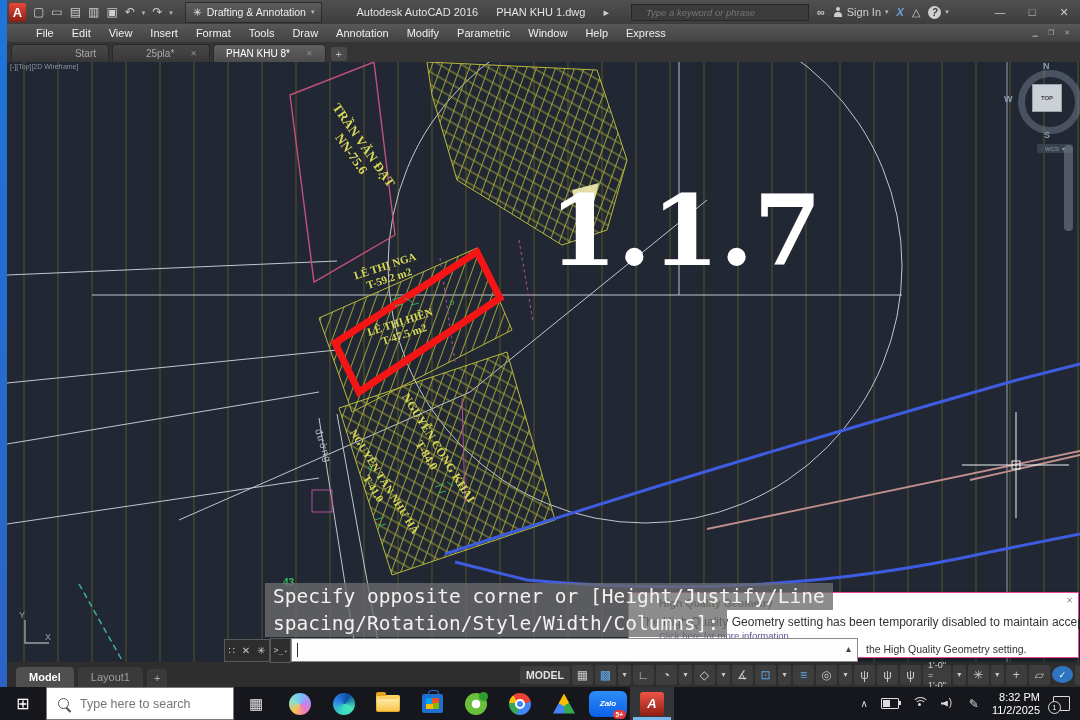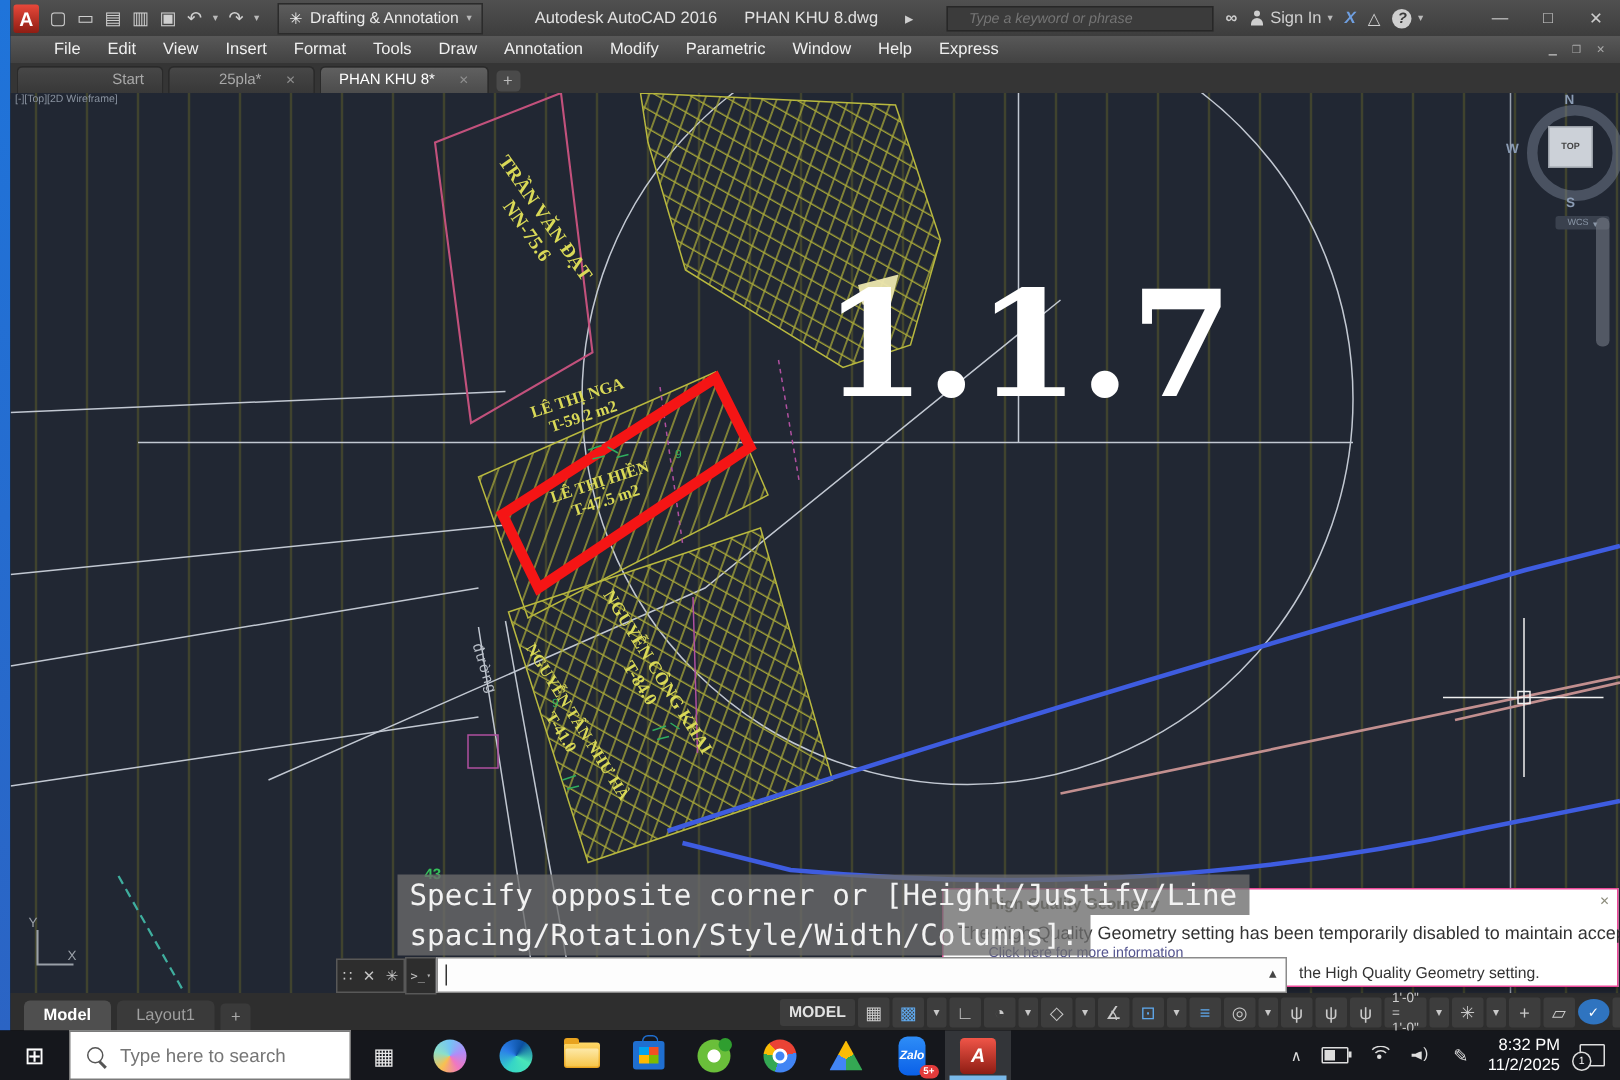--- a/index.html
+++ b/index.html
@@ -119,21 +119,21 @@
   .ic-store:before{content:"";position:absolute;left:6px;top:-4px;width:9px;height:5px;border:1.5px solid #1f6fd0;border-bottom:none;border-radius:4px 4px 0 0;}
   .ic-store:after{content:"";position:absolute;left:4px;top:4px;width:13px;height:11px;
       background:conic-gradient(#f25022 0 25%,#7fba00 0 50%,#ffb900 0 75%,#00a4ef 0);}
   .ic-green{background:radial-gradient(circle at 50% 50%,#fff 0 26%,#6abf3a 30% 100%);position:relative;}
   .ic-green:after{content:"";position:absolute;right:-1px;top:-1px;width:9px;height:9px;border-radius:50%;background:#2f9e2f;}
   .ic-chrome{background:conic-gradient(from -40deg,#ea4335 0 33%,#4285f4 0 66%,#34a853 0 88%,#fbbc05 0);position:relative;}
   .ic-chrome:after{content:"";position:absolute;left:6px;top:6px;width:10px;height:10px;border-radius:50%;
                    background:#4285f4;border:2px solid #fff;box-sizing:border-box;}
   .ic-drive{width:22px;height:20px;clip-path:polygon(50% 0,100% 100%,0 100%);
             background:conic-gradient(from 180deg at 50% 60%,#4285f4 0 33%,#fbbc04 0 66%,#34a853 0);}
-  .ic-zalo{width:18px;height:26px;border-radius:6px;background:linear-gradient(#2e8df7,#0a60e8);color:#fff;
+  .ic-zalo{width:38px;height:26px;border-radius:6px;background:linear-gradient(#2e8df7,#0a60e8);color:#fff;
            font-size:8px;font-weight:bold;font-style:italic;display:flex;align-items:center;justify-content:center;}
   .zbadge{position:absolute;right:4px;bottom:1px;background:#e23b3b;color:#fff;font-size:6.5px;font-style:normal;
           padding:1px 3px;border-radius:6px;font-weight:bold;}
   .tapp.active{background:rgba(255,255,255,.13);}
   .tapp.active:after{content:"";position:absolute;left:3px;right:3px;bottom:0;height:3px;background:#79b8e8;}
   .ic-acad{width:24px;height:24px;border-radius:3px;background:linear-gradient(#f05548,#8e1d13);color:#fff;
            font-weight:bold;font-size:13px;display:flex;align-items:center;justify-content:center;}
   .tray{margin-left:auto;display:flex;align-items:center;gap:13px;padding-right:10px;color:#e8e8e8;}
   .chev{font-size:10px;color:#ddd;}
   .batt{width:16px;height:9px;border:1.3px solid #ddd;border-radius:1px;position:relative;}
@@ -174,21 +174,21 @@
       <span>↷</span>
         <span class="caret">▾</span>
     </div>
     <div class="wsbox">
       <span>✳</span>
       <span>Drafting &amp; Annotation</span>
       <span class="caret">▾</span>
     </div>
     <div class="apptitle">
       <span>Autodesk AutoCAD 2016</span>
-      <span>PHAN KHU 8.dwg</span>
+      <span>PHAN KHU 1.dwg</span>
     </div>
     <span class="tico" style="margin-left:18px;">▸</span>
     <input class="tsearch" placeholder="Type a keyword or phrase" style="">
     <span class="tico" style="font-weight:bold;">∞</span>
     <span class="tico">
       <i class="personico"></i>
       <span>Sign In</span>
       <span class="caret">▾</span>
     </span>
     <span class="tico xico">X</span>

